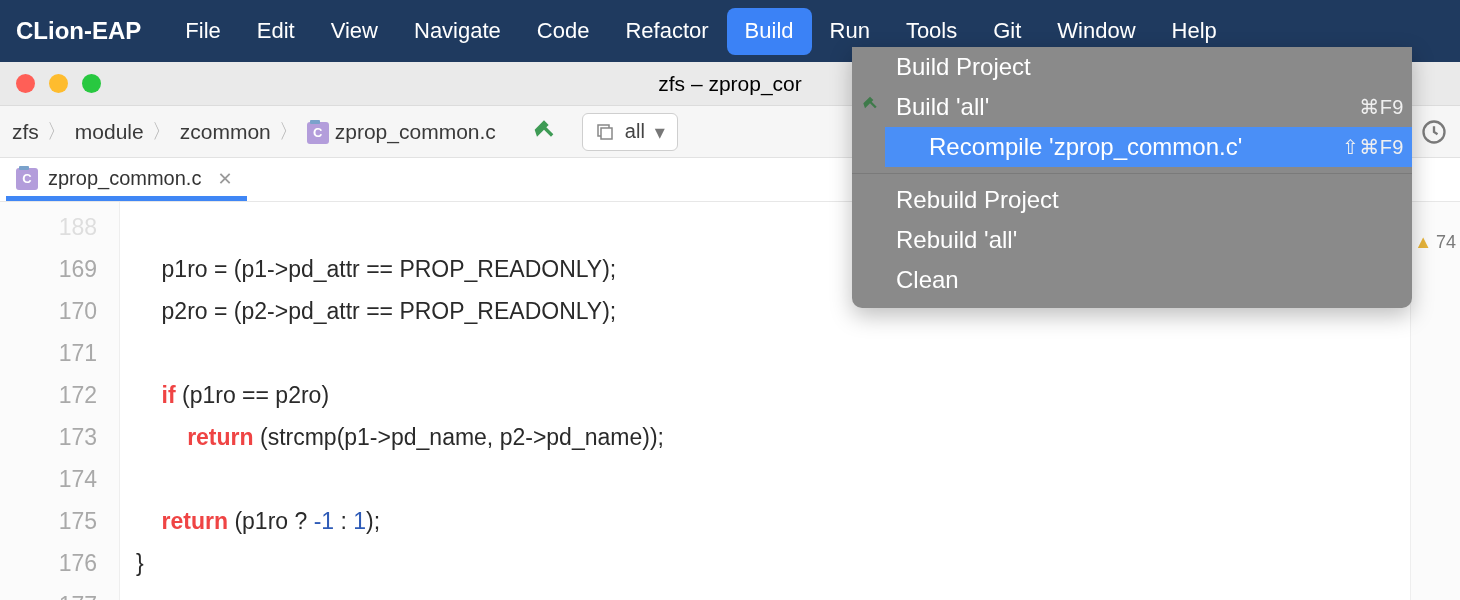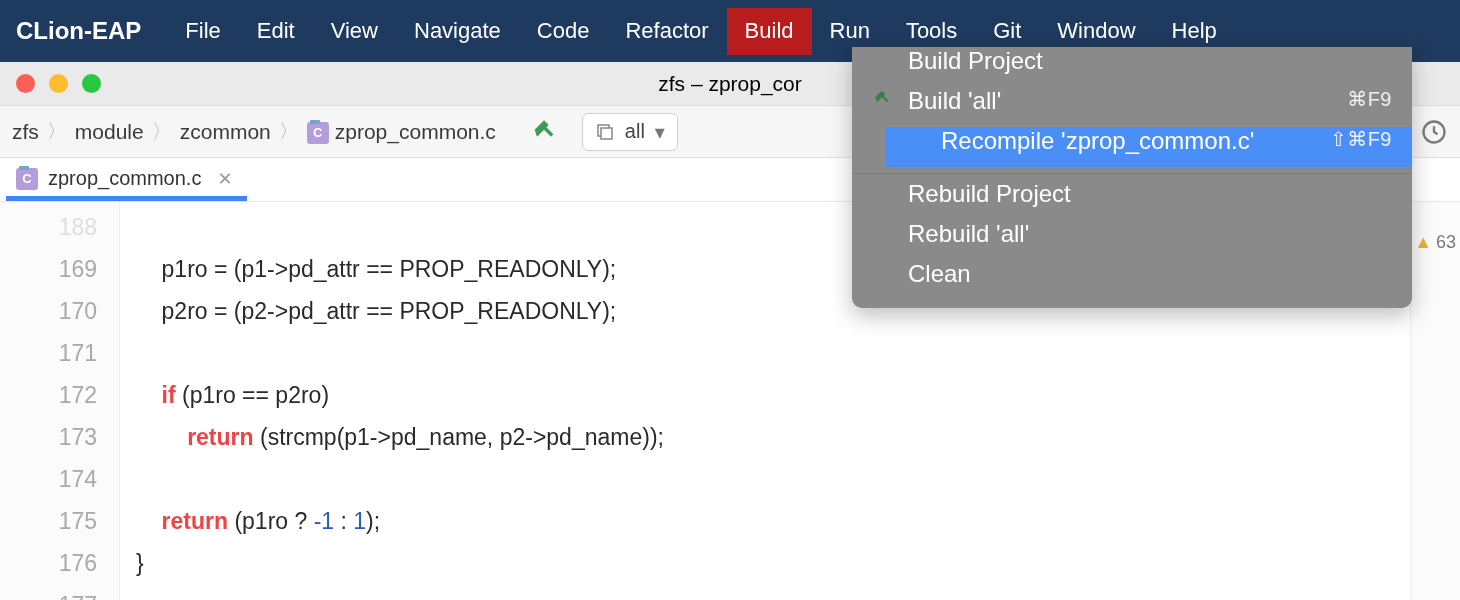--- a/index.html
+++ b/index.html
@@ -3,21 +3,21 @@
 <meta charset="utf-8">
 <style>
   * { margin: 0; padding: 0; box-sizing: border-box; font-family: -apple-system, BlinkMacSystemFont, "Segoe UI", Arial, sans-serif; }
   html, body { width: 1460px; height: 600px; overflow: hidden; background: #fff; }
   .menubar {
     height: 62px; background: #1f3a5f; display: flex; align-items: center;
     color: #fff; font-size: 22px; padding: 0 16px; gap: 0;
   }
   .menubar .appname { font-weight: 700; margin-right: 26px; font-size: 24px; }
   .menubar .menuitem { padding: 0 18px; height: 47px; display: flex; align-items: center; cursor: pointer; }
-  .menubar .menuitem.active { background: #b91c1c; }
+  .menubar .menuitem.active { background: #3b82f6; border-radius: 8px; }
   .titlebar {
     height: 44px; background: #eaeaea; display: flex; align-items: center;
     position: relative; border-bottom: 1px solid #dcdcdc;
   }
   .traffic { display: flex; gap: 14px; padding-left: 16px; }
   .tl { width: 19px; height: 19px; border-radius: 50%; }
   .tl.red { background: #ff5f57; }
   .tl.yellow { background: #febc2e; }
   .tl.green { background: #28c840; }
   .wintitle { position: absolute; left: 50%; transform: translateX(-50%); color: #000000; font-size: 21px; }
@@ -69,21 +69,21 @@
   .code .num { color: #2e5bb7; }
   .rgutter { width: 50px; background: #fbfbfb; border-left: 1px solid #eee; position: relative; }
   .warnbadge { position: absolute; top: 30px; right: 4px; display: flex; align-items: center; gap: 4px; color: #7a7a7a; font-size: 18px; }
   .warnbadge .tri { color: #e7b43a; font-size: 18px; }
   
   .dropdown {
     position: absolute; top: 47px; left: 852px; width: 560px;
     background: #8a8a8a; border-radius: 0 0 10px 10px; box-shadow: 0 8px 22px rgba(0,0,0,.25);
     color: #fff; font-size: 24px; z-index: 50; padding-bottom: 8px;
   }
-  .dropdown .ddrow { display: flex; height: 40px; padding: 0 20px; gap: 14px; }
+  .dropdown .ddrow { display: flex; align-items: center; height: 40px; padding: 0 8px; gap: 14px; }
   .dropdown .ddrow .lbl { flex: 1; }
   .dropdown .ddrow .sc { font-size: 20px; letter-spacing: 0.5px; color: #f0f0f0; }
   .dropdown .ddrow.active { background: #4a8ff7; margin-left: 33px; }
   .dropdown .ddsep { height: 1px; background: #7a7a7a; margin: 6px 0; }
   .dropdown .ghosticon { width: 22px; display: inline-block; }
 </style>
 </head>
 <body>
 
 <div class="menubar">
@@ -167,21 +167,21 @@
       <div>173</div>
       <div>174</div>
       <div>175</div>
       <div>176</div>
       <div>177</div>
     </div>
   <div class="code" id="code"><div>&nbsp;</div><div>    p1ro = (p1-&gt;pd_attr == PROP_READONLY);</div><div>    p2ro = (p2-&gt;pd_attr == PROP_READONLY);</div><div>    </div><div>    <span class="kw">if</span> (p1ro == p2ro)</div><div>        <span class="kw">return</span> (strcmp(p1-&gt;pd_name, p2-&gt;pd_name));</div><div>    </div><div>    <span class="kw">return</span> (p1ro ? <span class="num">-1</span> : <span class="num">1</span>);</div><div>}</div><div>&nbsp;</div></div>
   <div class="rgutter">
     <div class="warnbadge">
       <span class="tri">▲</span>
-      <span>63</span>
+      <span>74</span>
     </div>
   </div>
 </div>
 
 <div class="dropdown" id="build-menu">
     <div class="ddrow">
       <span class="ghosticon"></span>
       <span class="lbl">Build Project</span>
     </div>
     <div class="ddrow">

